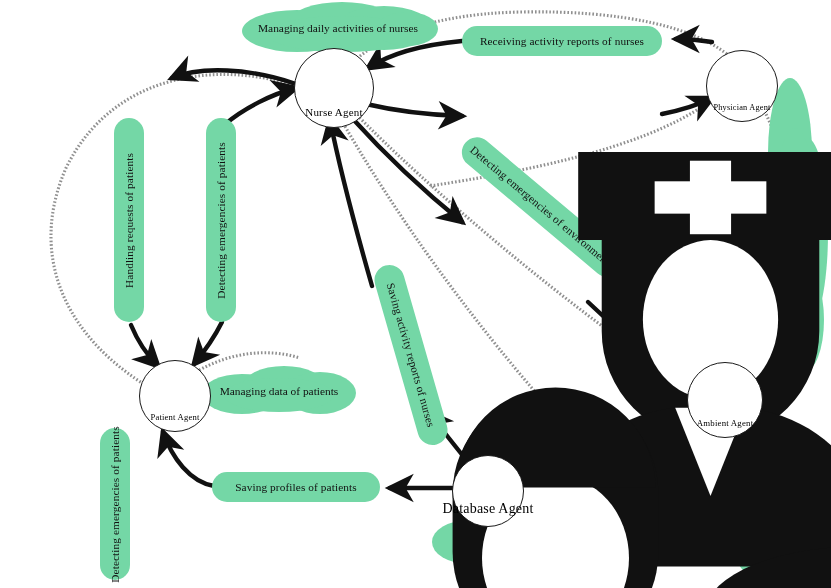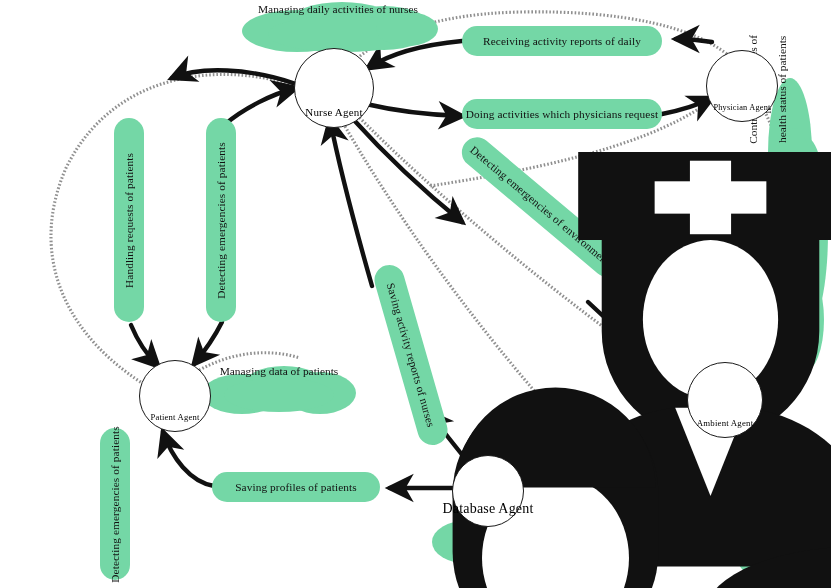--- a/index.html
+++ b/index.html
@@ -19,21 +19,21 @@
 
   
   .pill{position:absolute;background:#74d7a6;border-radius:16px;color:#111;
         display:flex;align-items:center;justify-content:center;text-align:center;
         font-size:11.3px;letter-spacing:.1px;line-height:1.15;z-index:30;
         font-family:"Liberation Serif",serif;box-sizing:border-box;}
   .pill.vert{border-radius:15px;}
   .pill .ptxt{display:block;white-space:nowrap;}
 
   
-  .cloud{position:absolute;z-index:20;display:flex;align-items:flex-start;
+  .cloud{position:absolute;z-index:20;display:flex;align-items:center;
          justify-content:center;}
   .cloud .ctxt{position:relative;z-index:3;text-align:center;color:#111;
                font-size:11.4px;line-height:1.25;white-space:pre-line;
                font-family:"Liberation Serif",serif;}
   .cloud.rot .ctxt{white-space:pre-line;}
   .blob{position:absolute;background:#74d7a6;border-radius:50%;}
 </style>
 </head>
 <body>
 
@@ -129,26 +129,23 @@
   <div class="cloud" style="left:428px;top:508px;width:160px;height:66px;">
     <div class="blob" style="left:4px;top:12px;width:74px;height:44px;"></div>
     <div class="blob" style="left:42px;top:2px;width:82px;height:50px;"></div>
     <div class="blob" style="left:86px;top:10px;width:70px;height:48px;"></div>
     <div class="blob" style="left:24px;top:20px;width:112px;height:42px;"></div>
     <span class="ctxt">Managing database
 of healthcare systems</span>
   </div>
 
   <div class="pill" style="left:462px;top:26px;width:200px;height:30px;">
-    <span class="ptxt">Receiving activity reports of daily</span>
-  </div>
-
-  <div class="pill" style="left:462px;top:99px;width:200px;height:30px;">
-    <span class="ptxt">Doing activities which physicians request</span>
-  </div>
+    <span class="ptxt">Receiving activity reports of nurses</span>
+  </div>
+
 
   <div class="pill vert" style="left:114px;top:118px;width:30px;height:204px;">
     <span class="ptxt" style="transform:rotate(-90deg);">Handling requests of patients</span>
   </div>
 
   <div class="pill vert" style="left:206px;top:118px;width:30px;height:204px;">
     <span class="ptxt" style="transform:rotate(-90deg);">Detecting emergencies of patients</span>
   </div>
 
   <div class="pill" style="left:442px;top:192px;width:200px;height:30px;

